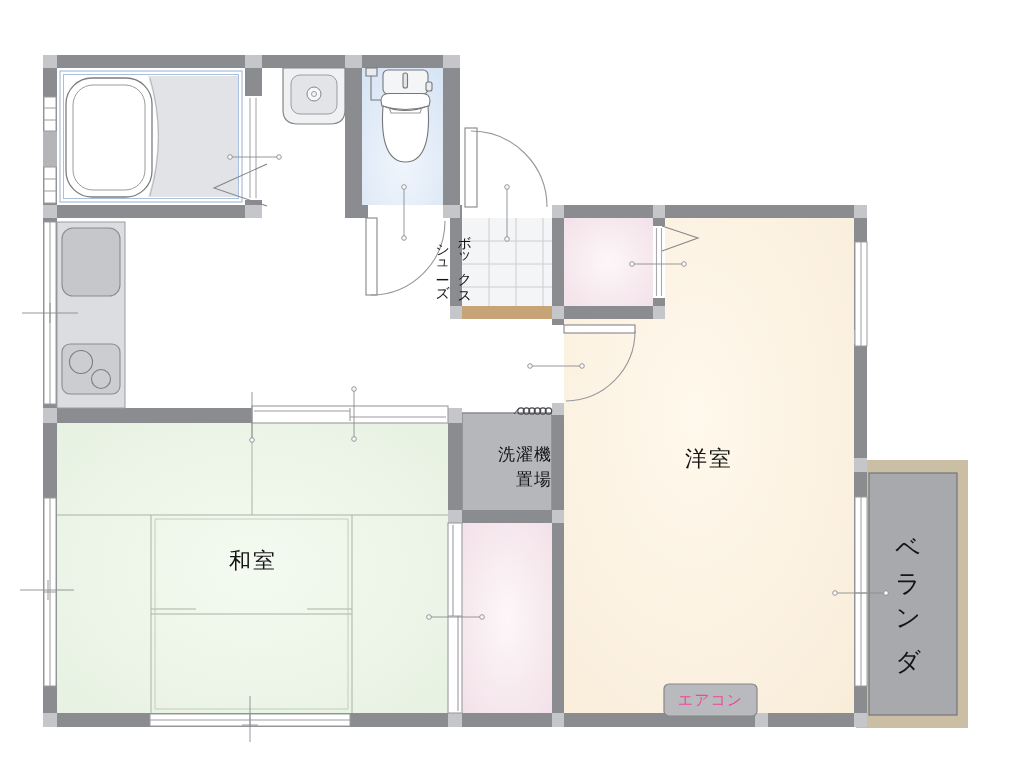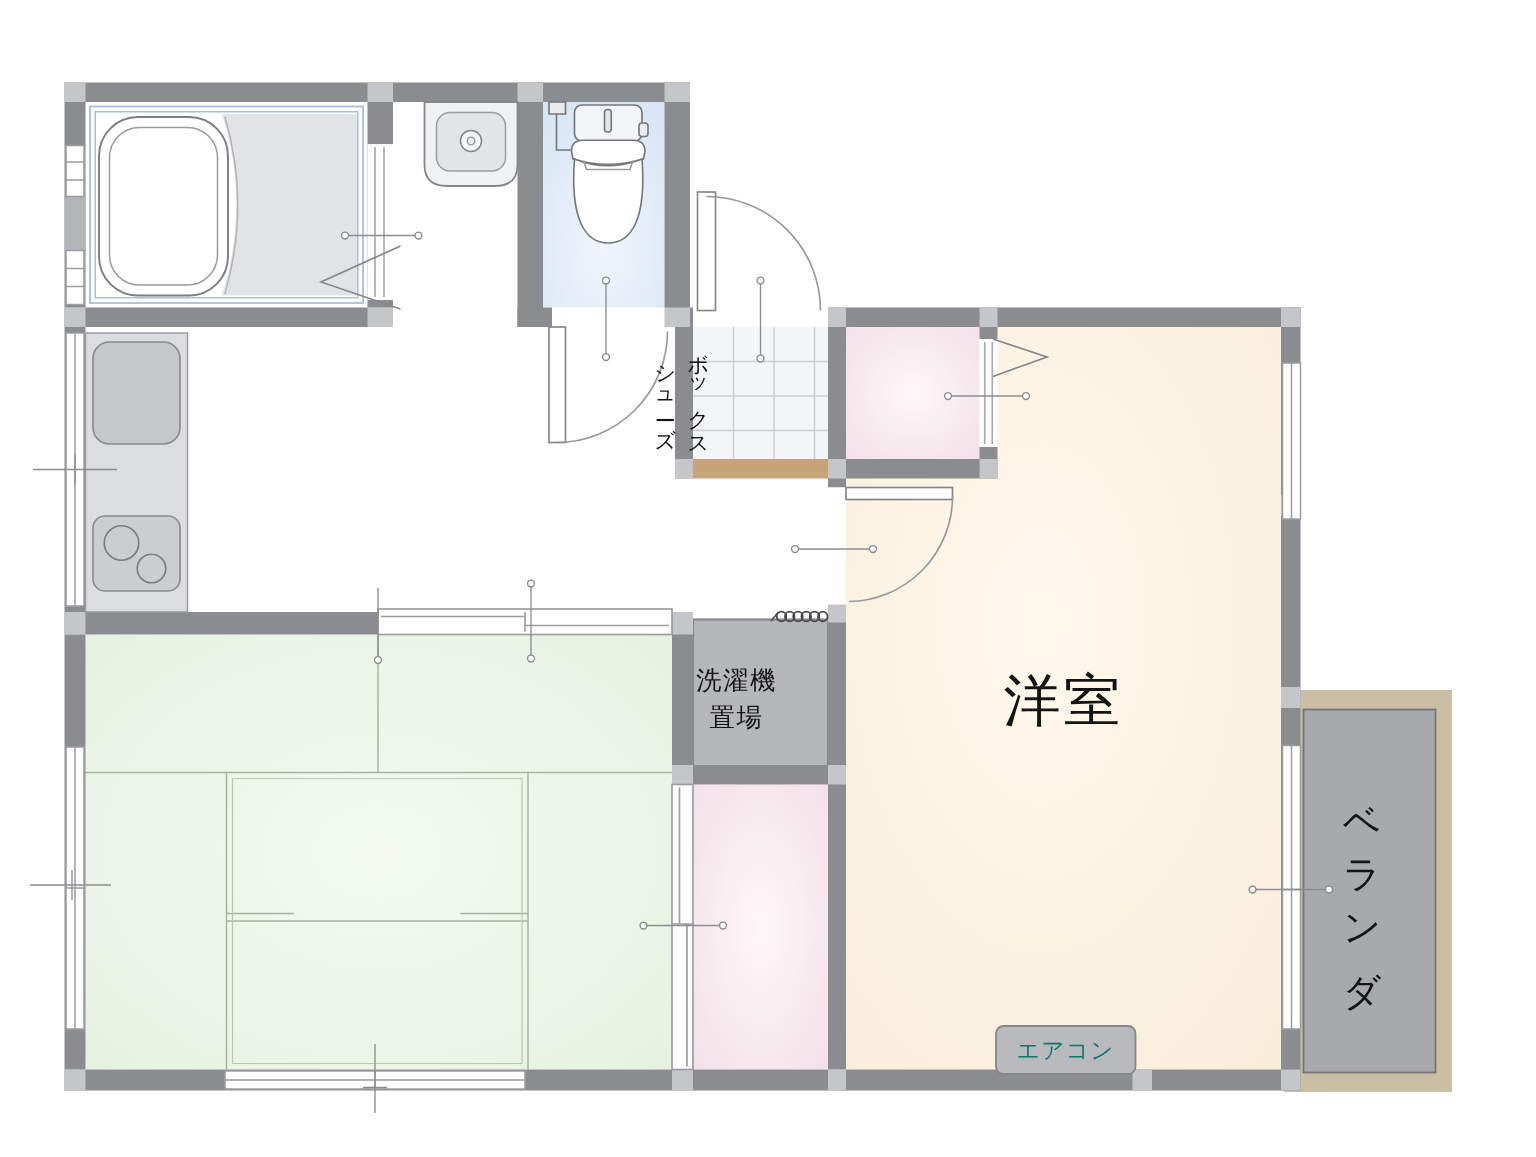--- a/index.html
+++ b/index.html
@@ -1,24 +1,24 @@
 <!DOCTYPE html>
 <html><head>
 <meta charset="utf-8">
 <style>
   html,body{margin:0;padding:0;background:#ffffff;}
   #stage{position:relative;width:1024px;height:771px;background:#ffffff;overflow:hidden;
          font-family:"DejaVu Sans","Liberation Sans",sans-serif;}
   #plan-svg{position:absolute;left:0;top:0;}
   .lbl{position:absolute;color:#141414;text-align:center;line-height:1.08;}
-  .lbl .big{font-size:38px;font-weight:500;letter-spacing:2px;}
+  .lbl .big{font-size:22px;font-weight:500;letter-spacing:2px;}
   .lbl .size{font-size:27px;font-weight:500;letter-spacing:1px;}
   .lbl-laundry{font-size:17px;font-weight:500;line-height:1.45;letter-spacing:1px;}
   .lbl-aircon{display:flex;align-items:center;justify-content:center;
-              font-size:15px;font-weight:500;letter-spacing:1px;color:#0f766e;}
+              font-size:15px;font-weight:500;letter-spacing:1px;color:#ec4899;}
   .vtext{writing-mode:vertical-rl;text-orientation:mixed;display:flex;align-items:center;justify-content:center;}
   .lbl-veranda{font-size:25px;font-weight:500;letter-spacing:8px;}
   .lbl-shoebox{font-size:14px;font-weight:500;letter-spacing:3px;}
 </style>
 </head>
 <body>
 
 <div id="stage">
 
 <svg id="plan-svg" width="1024" height="771" viewBox="0 0 1024 771" xmlns="http://www.w3.org/2000/svg">
@@ -285,27 +285,28 @@
     <path d="M 354,391 V 437" fill="none"></path>
         <circle cx="354" cy="389" r="2.3"></circle>
         <circle cx="354" cy="439" r="2.3"></circle>
     <path d="M 252,392 V 438" fill="none"></path>
         <circle cx="252" cy="440" r="2.3"></circle>
     <path d="M 250,696 V 742 M 242,725 H 258" fill="none"></path>
   </g>
 </svg>
 
 <div class="lbl" style="left:180px;top:549px;width:146px;">
+  <div class="big">和室</div>
 </div>
 
 <div class="lbl" style="left:636px;top:447px;width:146px;">
   <div class="big">洋室</div>
 </div>
 
-<div class="lbl lbl-laundry" style="left:446px;top:442px;width:90px;">
+<div class="lbl lbl-laundry" style="left:462px;top:442px;width:90px;text-align:right;">
   <div>洗濯機</div>
   <div>置場</div>
 </div>
 
 <div class="lbl lbl-aircon" style="left:664px;top:684px;width:93px;height:32px;">エアコン</div>
 
 <div class="lbl vtext lbl-veranda" style="left:888px;top:518px;width:40px;height:150px;">ベランダ</div>
 
 <div class="lbl vtext lbl-shoebox" style="left:434px;top:225px;width:17px;height:78px;">シューズ</div>
 <div class="lbl vtext lbl-shoebox" style="left:456px;top:223px;width:17px;height:80px;">ボックス</div>

